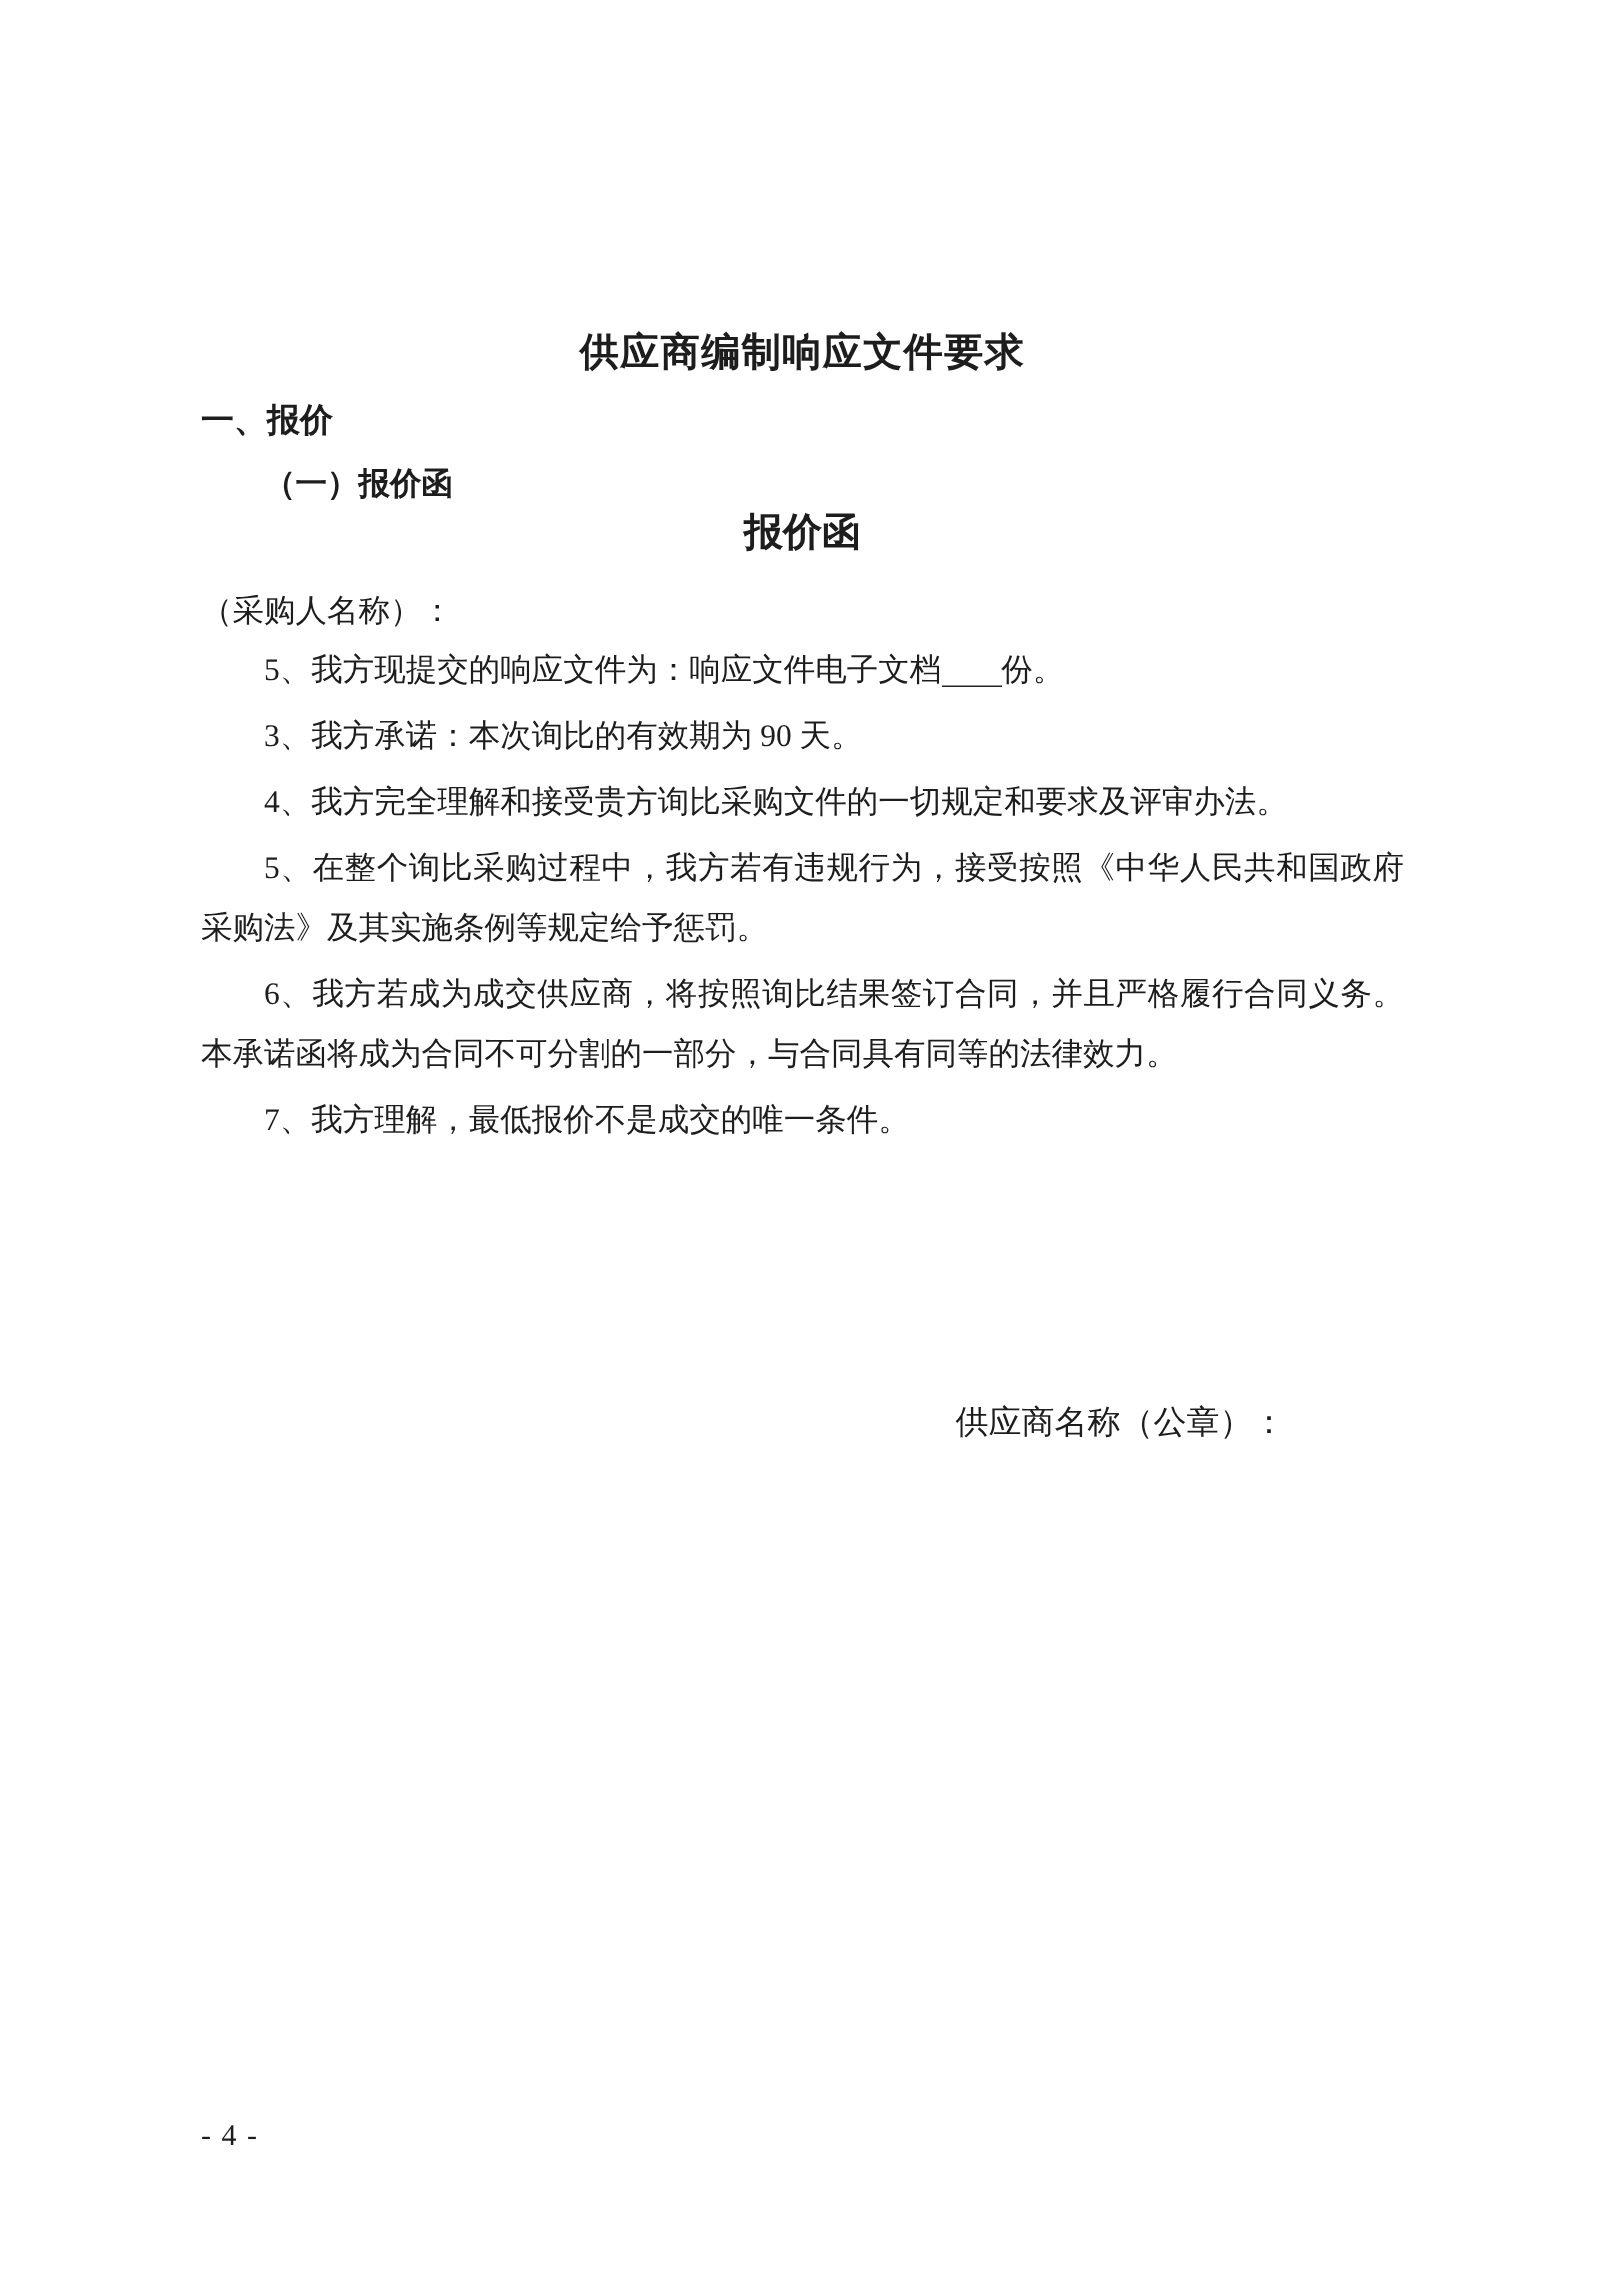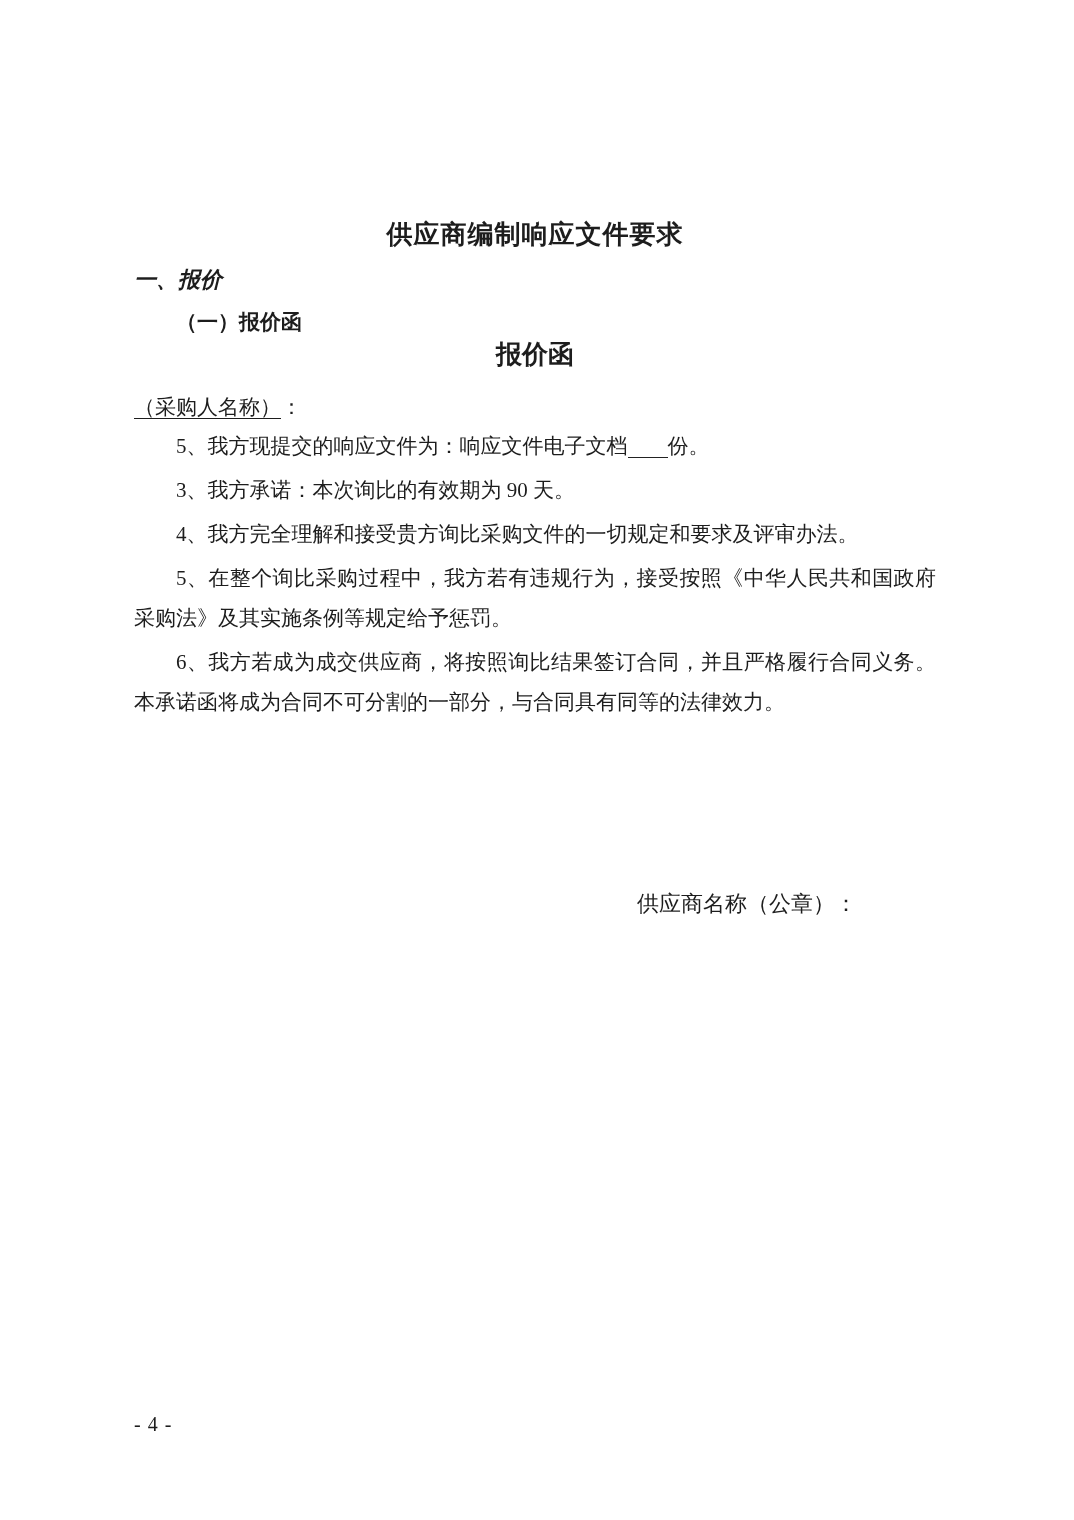--- a/index.html
+++ b/index.html
@@ -24,21 +24,20 @@
     line-height: 32px;
     text-align: center;
     letter-spacing: 1px;
   }
   .section {
     margin: 16px 0 0 0;
     font-family: "Liberation Sans", "DejaVu Sans", sans-serif;
     font-weight: bold;
     font-size: 22px;
     line-height: 28px;
-    font-style: italic;
   }
   .subsection {
     margin: 14px 0 0 0;
     font-size: 21px;
     line-height: 28px;
     text-indent: 42px;
     font-weight: bold;
   }
   .letter-title {
     margin: 2px 0 0 0;
@@ -57,21 +56,20 @@
     margin: 0;
     font-size: 21px;
     line-height: 40px;
     text-align: justify;
     text-indent: 42px;
   }
   .para.gap { margin-top: 4px; }
   .para.first { margin-top: 10px; }
 
   .ul {
-    text-decoration: underline;
     text-decoration-thickness: 1px;
     text-underline-offset: 4px;
     margin-top: 36px;
   }
   .nb { white-space: nowrap; }
   .blank {
     display: inline-block;
     height: 22px;
     border-bottom: 1px solid #222222;
     vertical-align: -5px;
@@ -121,20 +119,21 @@
     <p class="para gap"><span>5、我方现提交的响应文件为：响应文件电子文档</span><span class="blank w40"></span><span>份。</span></p>
 
     <p class="para gap">3、我方承诺：本次询比的有效期为 90 天。</p>
 
     <p class="para gap">4、我方完全理解和接受贵方询比采购文件的一切规定和要求及评审办法。</p>
 
     <p class="para gap">5、在整个询比采购过程中，我方若有违规行为，接受按照《中华人民共和国政府采购法》及其实施条例等规定给予惩罚。</p>
 
     <p class="para gap">6、我方若成为成交供应商，将按照询比结果签订合同，并且严格履行合同义务。本承诺函将成为合同不可分割的一部分，与合同具有同等的法律效力。</p>
 
+    <p class="para gap">7、我方理解，最低报价不是成交的唯一条件。</p>
 
     <div class="sig">
       <div class="sig-name">供应商名称（公章）：</div>
     </div>
 
   </div>
 
   <div class="footer">- 4 -</div>
 </div>
 

